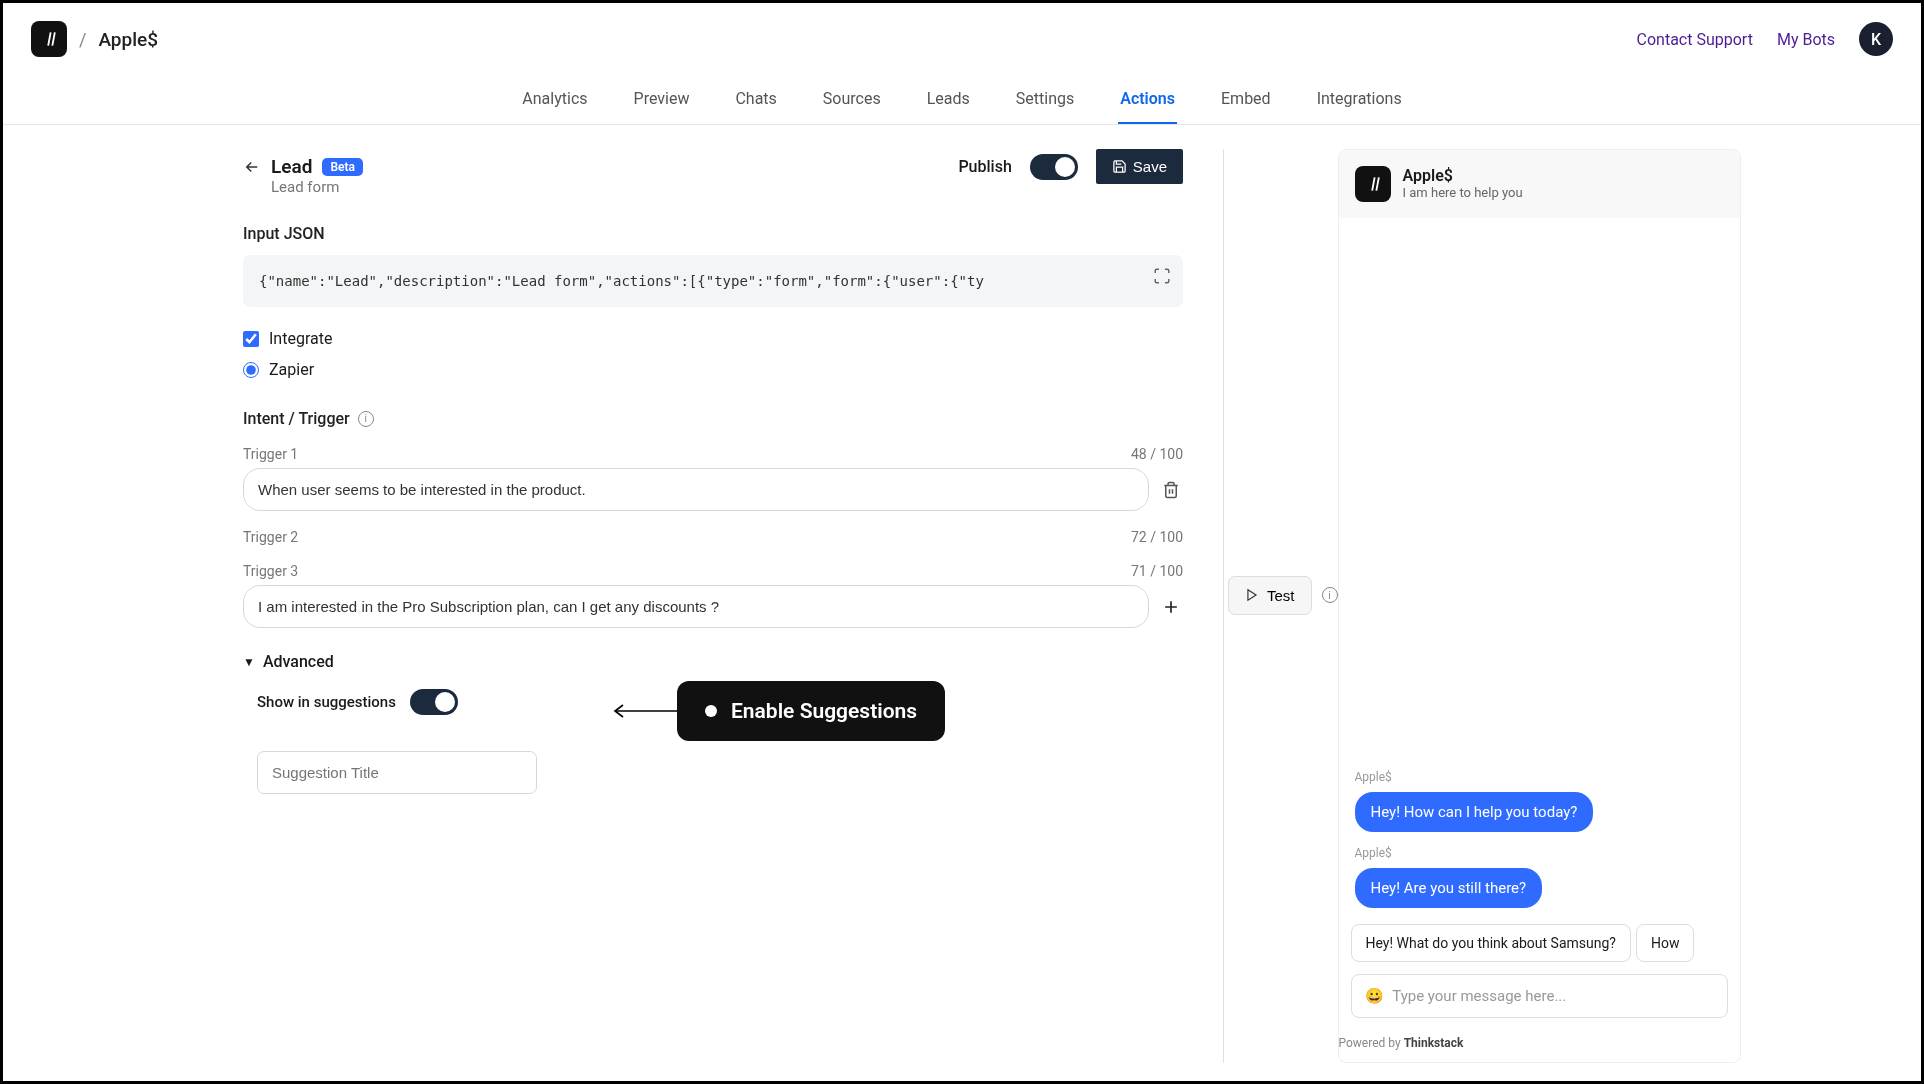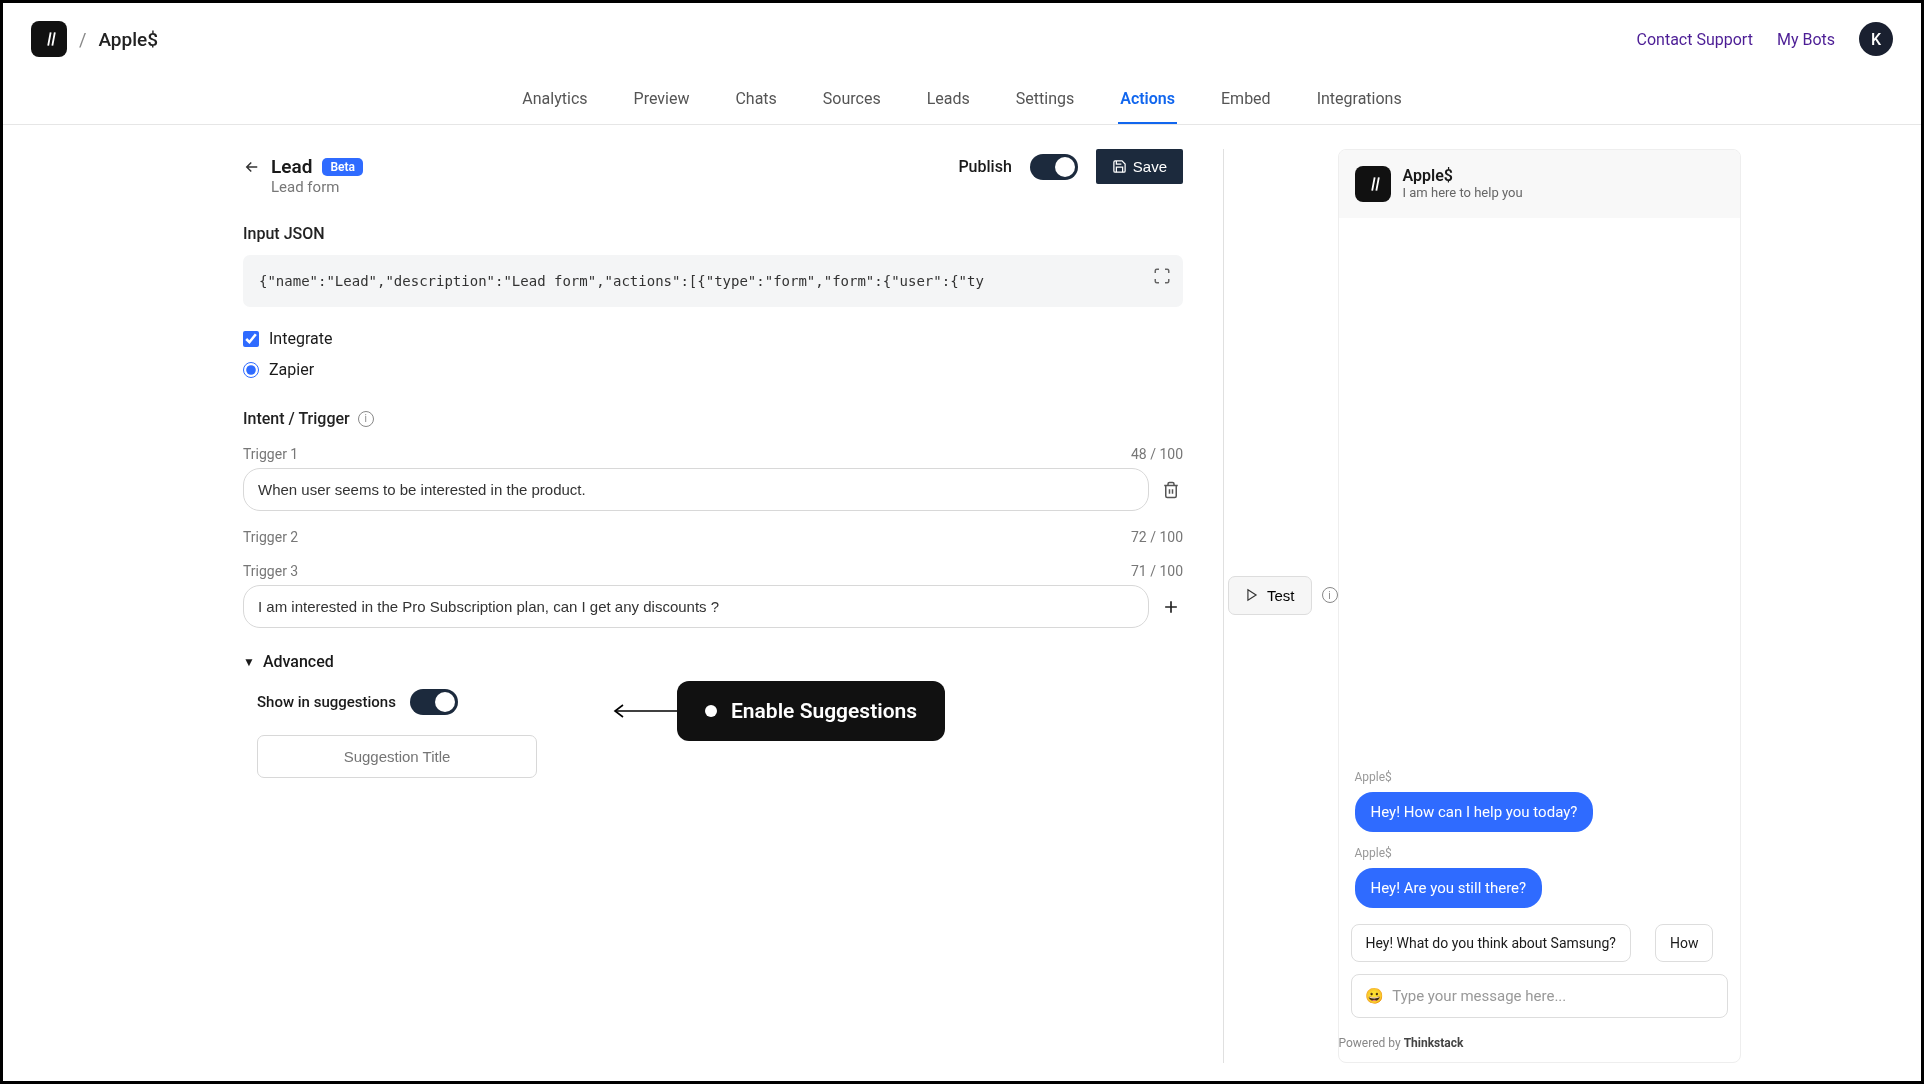--- a/index.html
+++ b/index.html
@@ -41,37 +41,37 @@
 .info-icon { width: 16px; height: 16px; border: 1.5px solid #888; border-radius: 50%; display: inline-flex; align-items: center; justify-content: center; font-size: 10px; color: #888; }
 .trigger-block { margin-top: 18px; }
 .trigger-head { display: flex; justify-content: space-between; font-size: 14px; color: #777; margin-bottom: 6px; }
 .trigger-row { display: flex; gap: 10px; align-items: center; }
 .trigger-input { flex: 1; border: 1px solid #d8d8d8; border-radius: 17px; padding: 12px 14px; font-size: 15px; color: #333; }
 .icon-btn { width: 24px; height: 24px; cursor: pointer; color: #555; display: flex; align-items: center; justify-content: center; }
 .adv-row { display: flex; align-items: center; gap: 8px; margin-top: 24px; font-size: 16px; font-weight: 500; cursor: pointer; }
 .disclose { font-size: 12px; }
 .suggestions-row { display: flex; align-items: center; gap: 14px; margin-top: 18px; margin-left: 14px; position: relative; }
 .sugg-label { font-size: 15px; font-weight: 500; }
-.sugg-input { border: 1px solid #d8d8d8; border-radius: 7px; padding: 12px 14px; font-size: 15px; color: #888; margin-top: 20px; margin-left: 14px; width: 280px; text-align: center; }
+.sugg-input { border: 1px solid #d8d8d8; border-radius: 7px; padding: 12px 14px; font-size: 15px; color: #888; margin-top: 36px; margin-left: 14px; width: 280px; }
 .callout { position: absolute; left: 420px; top: -8px; background: #111; color: #fff; border-radius: 12px; padding: 18px 28px; display: flex; align-items: center; gap: 14px; font-size: 21px; font-weight: 600; }
 .callout-dot { width: 12px; height: 12px; background: #fff; border-radius: 50%; }
 .callout-arrow { position: absolute; left: -72px; top: 50%; transform: translateY(-50%); }
 
 .test-row { display: flex; align-items: center; gap: 10px; margin-bottom: 22px; }
 .test-btn { border: 1px solid #ddd; background: #f6f6f6; border-radius: 7px; padding: 10px 16px; display: flex; align-items: center; gap: 8px; font-size: 15px; cursor: pointer; }
 .chat-box { border: 1px solid #eee; border-radius: 8px; flex: 1; display: flex; flex-direction: column; overflow: hidden; }
 .chat-head { display: flex; gap: 12px; padding: 16px; background: #f8f8f8; }
 .chat-logo { width: 36px; height: 36px; background: #111; border-radius: 8px; display: flex; align-items: center; justify-content: center; }
 .chat-head-txt { display: flex; flex-direction: column; }
 .chat-title { font-weight: 600; font-size: 16px; }
 .chat-sub { font-size: 13px; color: #666; }
 .chat-body { flex: 1; padding: 16px; display: flex; flex-direction: column; justify-content: flex-end; gap: 8px; }
 .chat-sender { font-size: 12px; color: #999; margin-top: 6px; }
 .chat-bubble { background: #2f6bff; color: #fff; padding: 11px 16px; border-radius: 18px; font-size: 15px; align-self: flex-start; max-width: 80%; }
-.chat-suggs { display: flex; gap: 24px; padding: 0 12px; overflow: hidden; }
+.chat-suggs { display: flex; gap: 5px; padding: 0 12px; overflow: hidden; }
 .chat-sugg { border: 1px solid #ddd; border-radius: 8px; padding: 10px 14px; font-size: 14px; white-space: nowrap; cursor: pointer; }
 .chat-input-row { display: flex; align-items: center; gap: 8px; padding: 12px; }
 .chat-input { flex: 1; border: 1px solid #ddd; border-radius: 8px; padding: 12px 14px; font-size: 15px; display: flex; align-items: center; gap: 8px; color: #999; }
 .chat-foot { text-align: left; font-size: 12px; color: #888; padding: 6px 0 12px; }
 .chat-foot b { color: #444; }
 </style>
 </head>
 <body>
 
 <div class="topbar">

